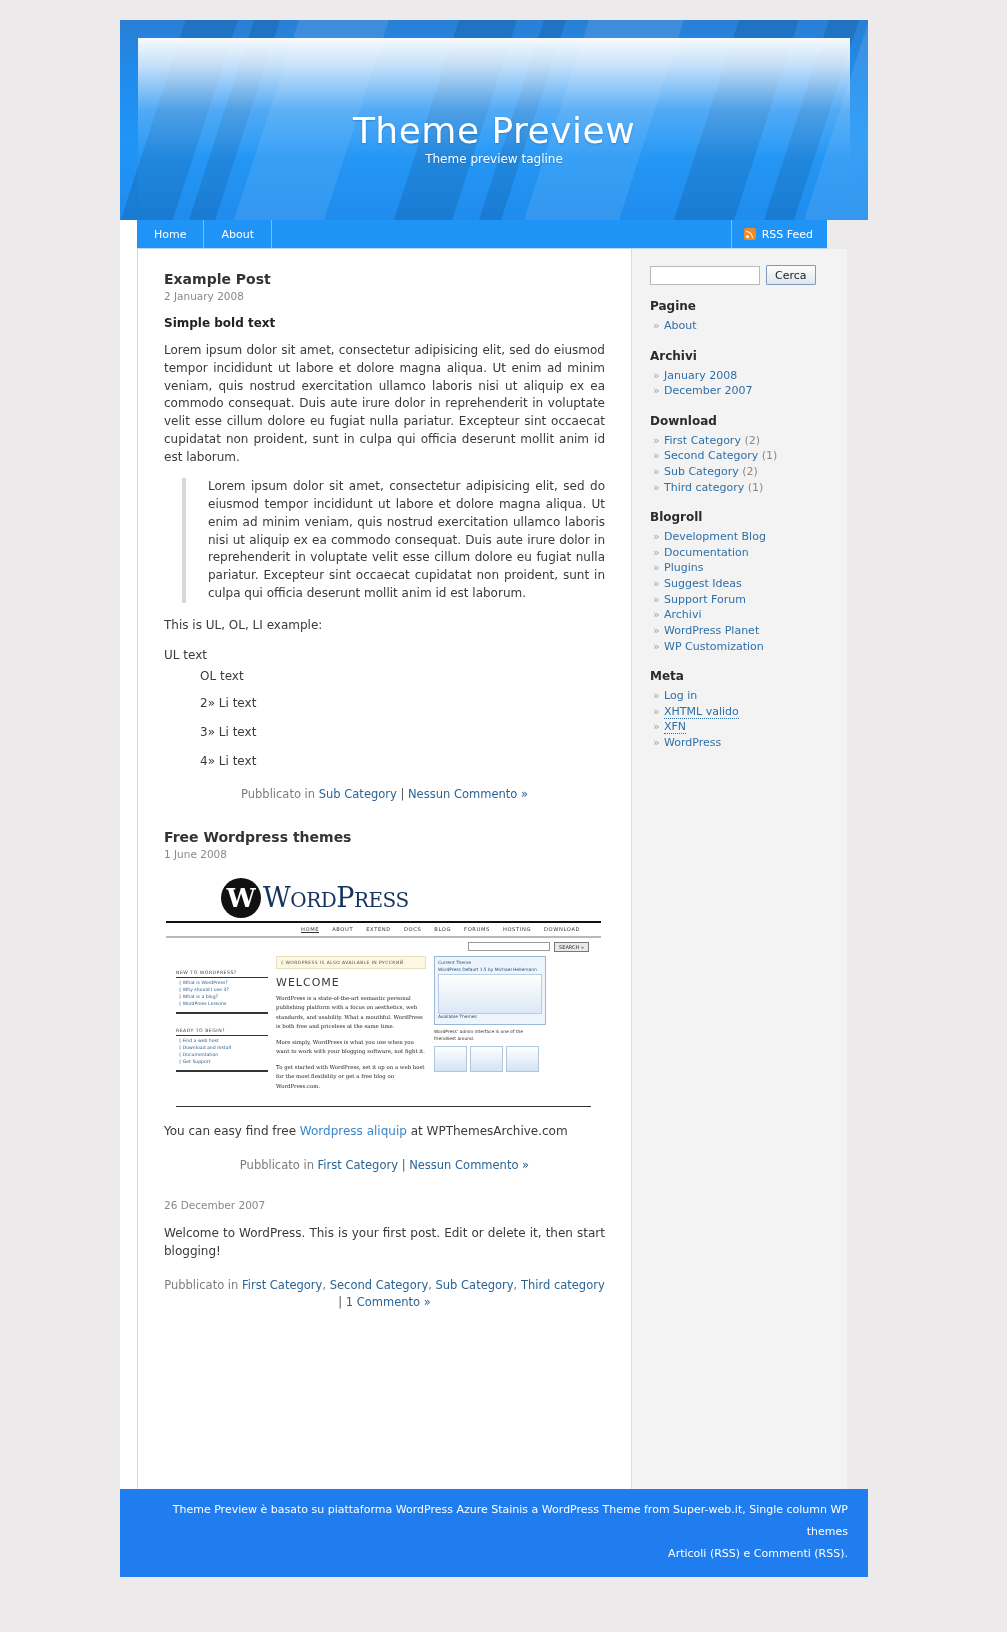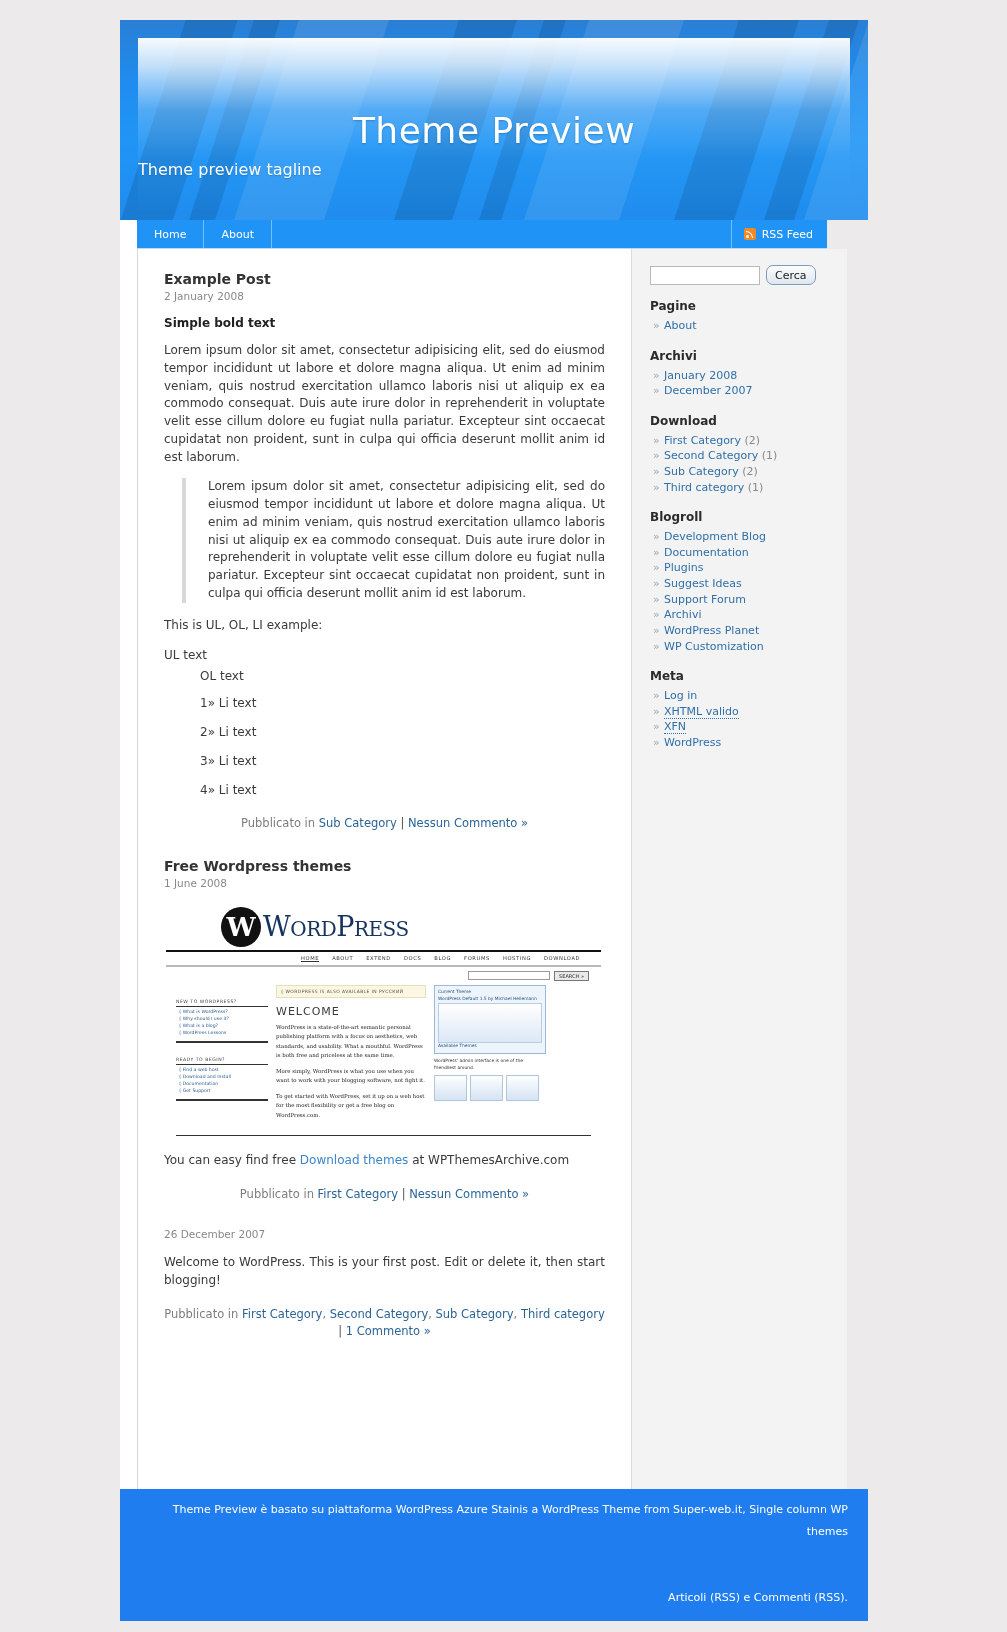--- a/index.html
+++ b/index.html
@@ -53,22 +53,23 @@
     position:absolute; left:0; right:0; top:72px;
     text-align:center;
     font-size:36px;
     font-weight:normal;
     color:#ffffff;
     letter-spacing:0.5px;
     text-shadow:0 1px 2px rgba(20,90,160,0.45);
     font-family:"DejaVu Sans", sans-serif;
   }
   .header-tagline {
-    position:absolute; left:0; right:0; top:122px;
-    font-size:16px;
+    position:absolute; left:0; right:0; top:114px;
+    text-align:center;
+    font-size:12px;
     color:#ffffff;
     text-shadow:0 1px 1px rgba(20,90,160,0.4);
   }
 
   
   .navbar {
     position:relative;
     height:29px;
     background:#1f93f6;
     border-bottom:1px solid #bcd9ef;
@@ -271,21 +272,21 @@
     width:110px; height:19px;
     border:1px solid #b9b9b9;
     background:#ffffff;
     font-size:11px;
     padding:0 4px;
   }
   .search-btn {
     height:20px;
     padding:0 8px;
     border:1px solid #7d9bbd;
-    border-radius:7px;
+    border-radius:1px;
     background:linear-gradient(180deg,#fcfcfc,#dfe6ee);
     font-size:11px;
     color:#222;
     cursor:pointer;
     font-family:"DejaVu Sans", sans-serif;
   }
   .side-block { margin-bottom:15px; }
   .side-head {
     font-size:12px;
     font-weight:bold;
@@ -312,21 +313,21 @@
   .footer {
     margin-left:0;
     width:748px;
     background:#1f7df0;
     color:#ffffff;
     text-align:right;
     font-size:11px;
     line-height:2.0;
     padding:10px 20px 12px 20px;
   }
-  .footer .line2 { display:block;margin-top:44px; }
+  .footer .line2 { display:block; }
 
   .left-rail {
     position:absolute; left:120px; top:20px;
     width:17px; height:1497px;
     background:#ffffff;
   }
 </style>
 </head>
 <body>
 
@@ -375,24 +376,20 @@
           <div class="post-sub">Simple bold text</div>
           <p>Lorem ipsum dolor sit amet, consectetur adipisicing elit, sed do eiusmod tempor incididunt ut labore et dolore magna aliqua. Ut enim ad minim veniam, quis nostrud exercitation ullamco laboris nisi ut aliquip ex ea commodo consequat. Duis aute irure dolor in reprehenderit in voluptate velit esse cillum dolore eu fugiat nulla pariatur. Excepteur sint occaecat cupidatat non proident, sunt in culpa qui officia deserunt mollit anim id est laborum.</p>
           <blockquote>
             <p>Lorem ipsum dolor sit amet, consectetur adipisicing elit, sed do eiusmod tempor incididunt ut labore et dolore magna aliqua. Ut enim ad minim veniam, quis nostrud exercitation ullamco laboris nisi ut aliquip ex ea commodo consequat. Duis aute irure dolor in reprehenderit in voluptate velit esse cillum dolore eu fugiat nulla pariatur. Excepteur sint occaecat cupidatat non proident, sunt in culpa qui officia deserunt mollit anim id est laborum.</p>
           </blockquote>
           <p>This is UL, OL, LI example:</p>
           <div class="ul-block">
             <div class="ul-item">UL text</div>
             <div class="ol-block">
               <div class="ol-head">OL text</div>
-              <div class="li-row">
-                <span class="li-marker">1»</span>
-                <span>Li text</span>
-              </div>
               <div class="li-row">
                 <span class="li-marker">2»</span>
                 <span>Li text</span>
               </div>
               <div class="li-row">
                 <span class="li-marker">3»</span>
                 <span>Li text</span>
               </div>
               <div class="li-row">
                 <span class="li-marker">4»</span>
@@ -465,21 +462,21 @@
                 <div class="wp-minis">
                   <div class="wp-mini"></div>
                   <div class="wp-mini"></div>
                   <div class="wp-mini"></div>
                 </div>
               </div>
             </div>
             <div class="wp-botline"></div>
           </div>
 
-          <p><span>You can easy find free </span><a class="inline-link">Download themes</a><span> at WPThemesArchive.com</span></p>
+          <p><span>You can easy find free </span><a class="inline-link">Wordpress aliquip</a><span> at WPThemesArchive.com</span></p>
 
           <div class="post-meta">
             <span>Pubblicato in</span>
             <a>First Category</a>
             <span class="sep">|</span>
             <a>Nessun Commento »</a>
           </div>
         </div>
 
         <div class="post">

